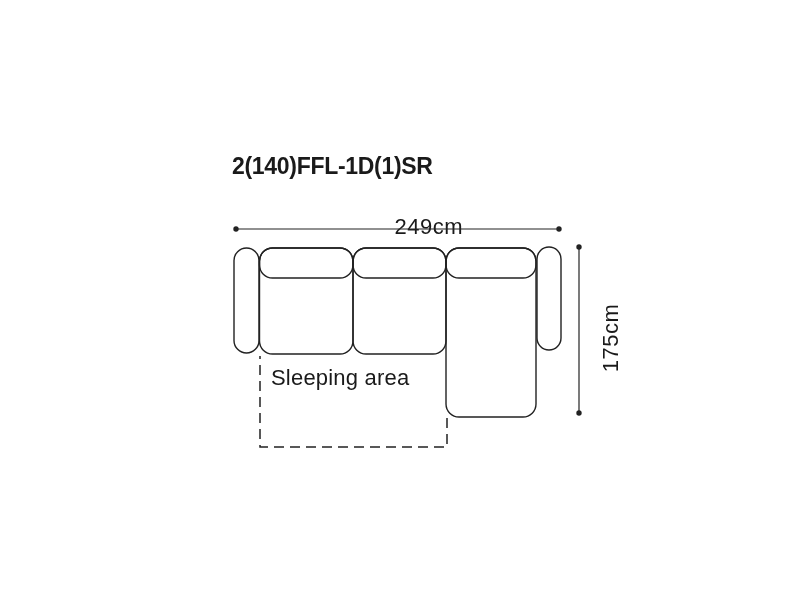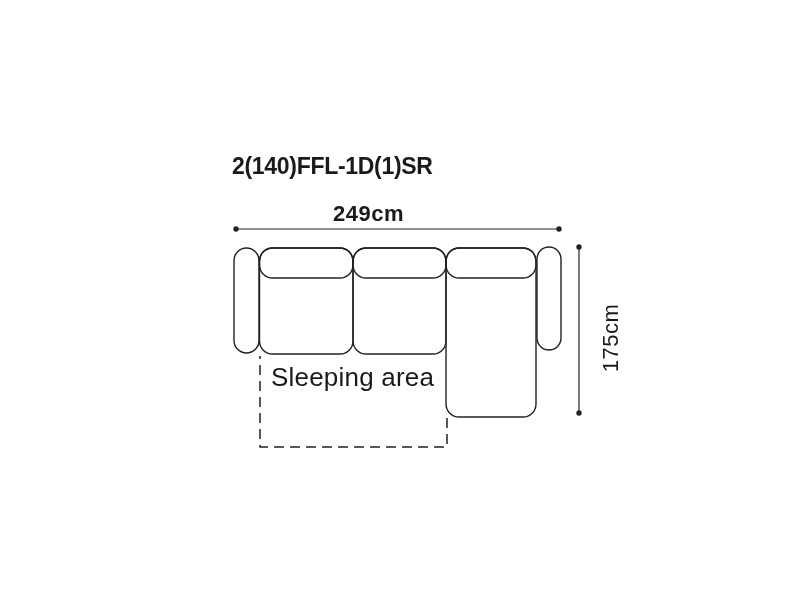--- a/index.html
+++ b/index.html
@@ -23,25 +23,25 @@
     top: 153px;
     font-size: 23px;
     font-weight: 700;
     letter-spacing: -0.3px;
     color: #1a1a1a;
     white-space: nowrap;
   }
   .width-label {
     position: absolute;
     left: 300px;
-    top: 201px;
+    top: 214px;
     width: 130px;
-    text-align: left;
+    text-align: right;
     font-size: 22px;
-    font-weight: 700;
+    font-weight: 400;
     letter-spacing: 0.5px;
     color: #1a1a1a;
   }
   .height-label {
     position: absolute;
     left: 538px;
     top: 326px;
     width: 80px;
     height: 24px;
     line-height: 24px;
@@ -50,21 +50,21 @@
     font-weight: 400;
     letter-spacing: 0.5px;
     color: #1a1a1a;
     transform: rotate(-90deg);
     white-space: nowrap;
   }
   .sleep-label {
     position: absolute;
     left: 238px;
     top: 363px;
-    font-size: 26px;
+    font-size: 22px;
     font-weight: 400;
     letter-spacing: 0.2px;
     line-height: 29px;
     color: #1a1a1a;
     white-space: nowrap;
   }
   svg.drawing {
     position: absolute;
     left: 0;
     top: 0;

